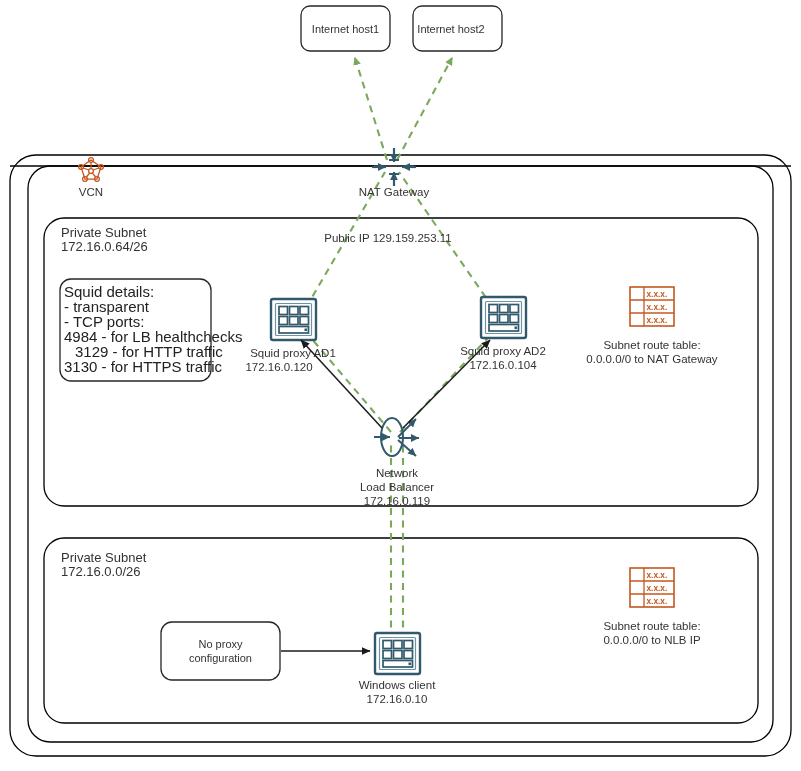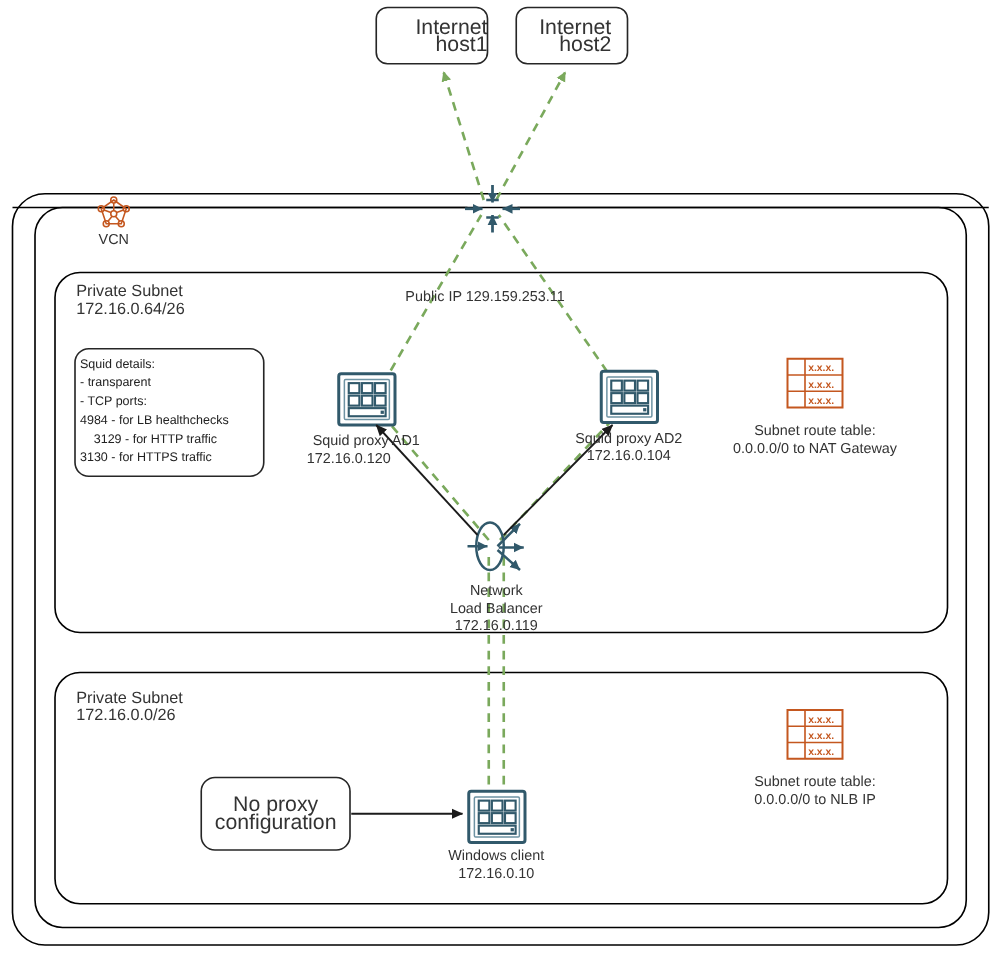--- a/index.html
+++ b/index.html
@@ -4,24 +4,24 @@
 <style>
   html,body{margin:0;padding:0;background:#ffffff;}
   body{width:801px;height:771px;position:relative;overflow:hidden;
        font-family:"Liberation Sans",sans-serif;color:#333333;}
   #stage{position:absolute;left:0;top:0;width:801px;height:771px;}
   svg#canvas{position:absolute;left:0;top:0;width:801px;height:771px;}
 
   .lbl{position:absolute;text-align:center;font-size:11.5px;line-height:13.5px;
        color:#333333;white-space:pre;}
   .box-txt{position:absolute;display:flex;align-items:center;justify-content:center;
-           text-align:right;font-size:17px;line-height:14px;color:#333333;}
+           text-align:right;font-size:11px;line-height:14px;color:#333333;}
   .corner-lbl{position:absolute;font-size:13px;line-height:14px;color:#333333;
               white-space:pre;text-align:center;}
-  .squid-txt{position:absolute;font-size:10px;line-height:14.5px;color:#222222;
+  .squid-txt{position:absolute;font-size:15px;line-height:14.5px;color:#222222;
              white-space:pre;text-align:left;}
 </style>
 </head>
 <body>
 
 <div id="stage">
 
   <svg id="canvas" viewBox="0 0 801 771">
     <defs>
       <marker id="grnArrow" markerWidth="9" markerHeight="9" refX="7" refY="4.5" orient="auto" markerUnits="userSpaceOnUse">
@@ -163,20 +163,21 @@
     <g stroke="#1b1b1b" stroke-width="1.5" fill="none">
       <path d="M382,428 L301,340" marker-end="url(#blkArrow)"></path>
       <path d="M403,428 L490,340" marker-end="url(#blkArrow)"></path>
       <path d="M281,651 L370,651" marker-end="url(#blkArrow)"></path>
     </g>
   </svg>
 
   <div class="box-txt" style="left:301px;top:6px;width:89px;height:45px;">Internet host1</div>
   <div class="box-txt" style="left:413px;top:6px;width:76px;height:45px;">Internet host2</div>
 
+  <div class="lbl" style="left:294px;top:186px;width:200px;">NAT Gateway</div>
   <div class="lbl" style="left:288px;top:200px;width:200px;margin-top:32px;">Public IP 129.159.253.11</div>
 
   <div class="lbl" style="left:61px;top:186px;width:60px;">VCN</div>
 
   <div class="corner-lbl" style="left:61px;top:226px;">Private Subnet</div>
   <div class="corner-lbl" style="left:61px;top:240px;">172.16.0.64/26</div>
 
   <div class="corner-lbl" style="left:61px;top:551px;">Private Subnet</div>
   <div class="corner-lbl" style="left:61px;top:565px;">172.16.0.0/26</div>
 

